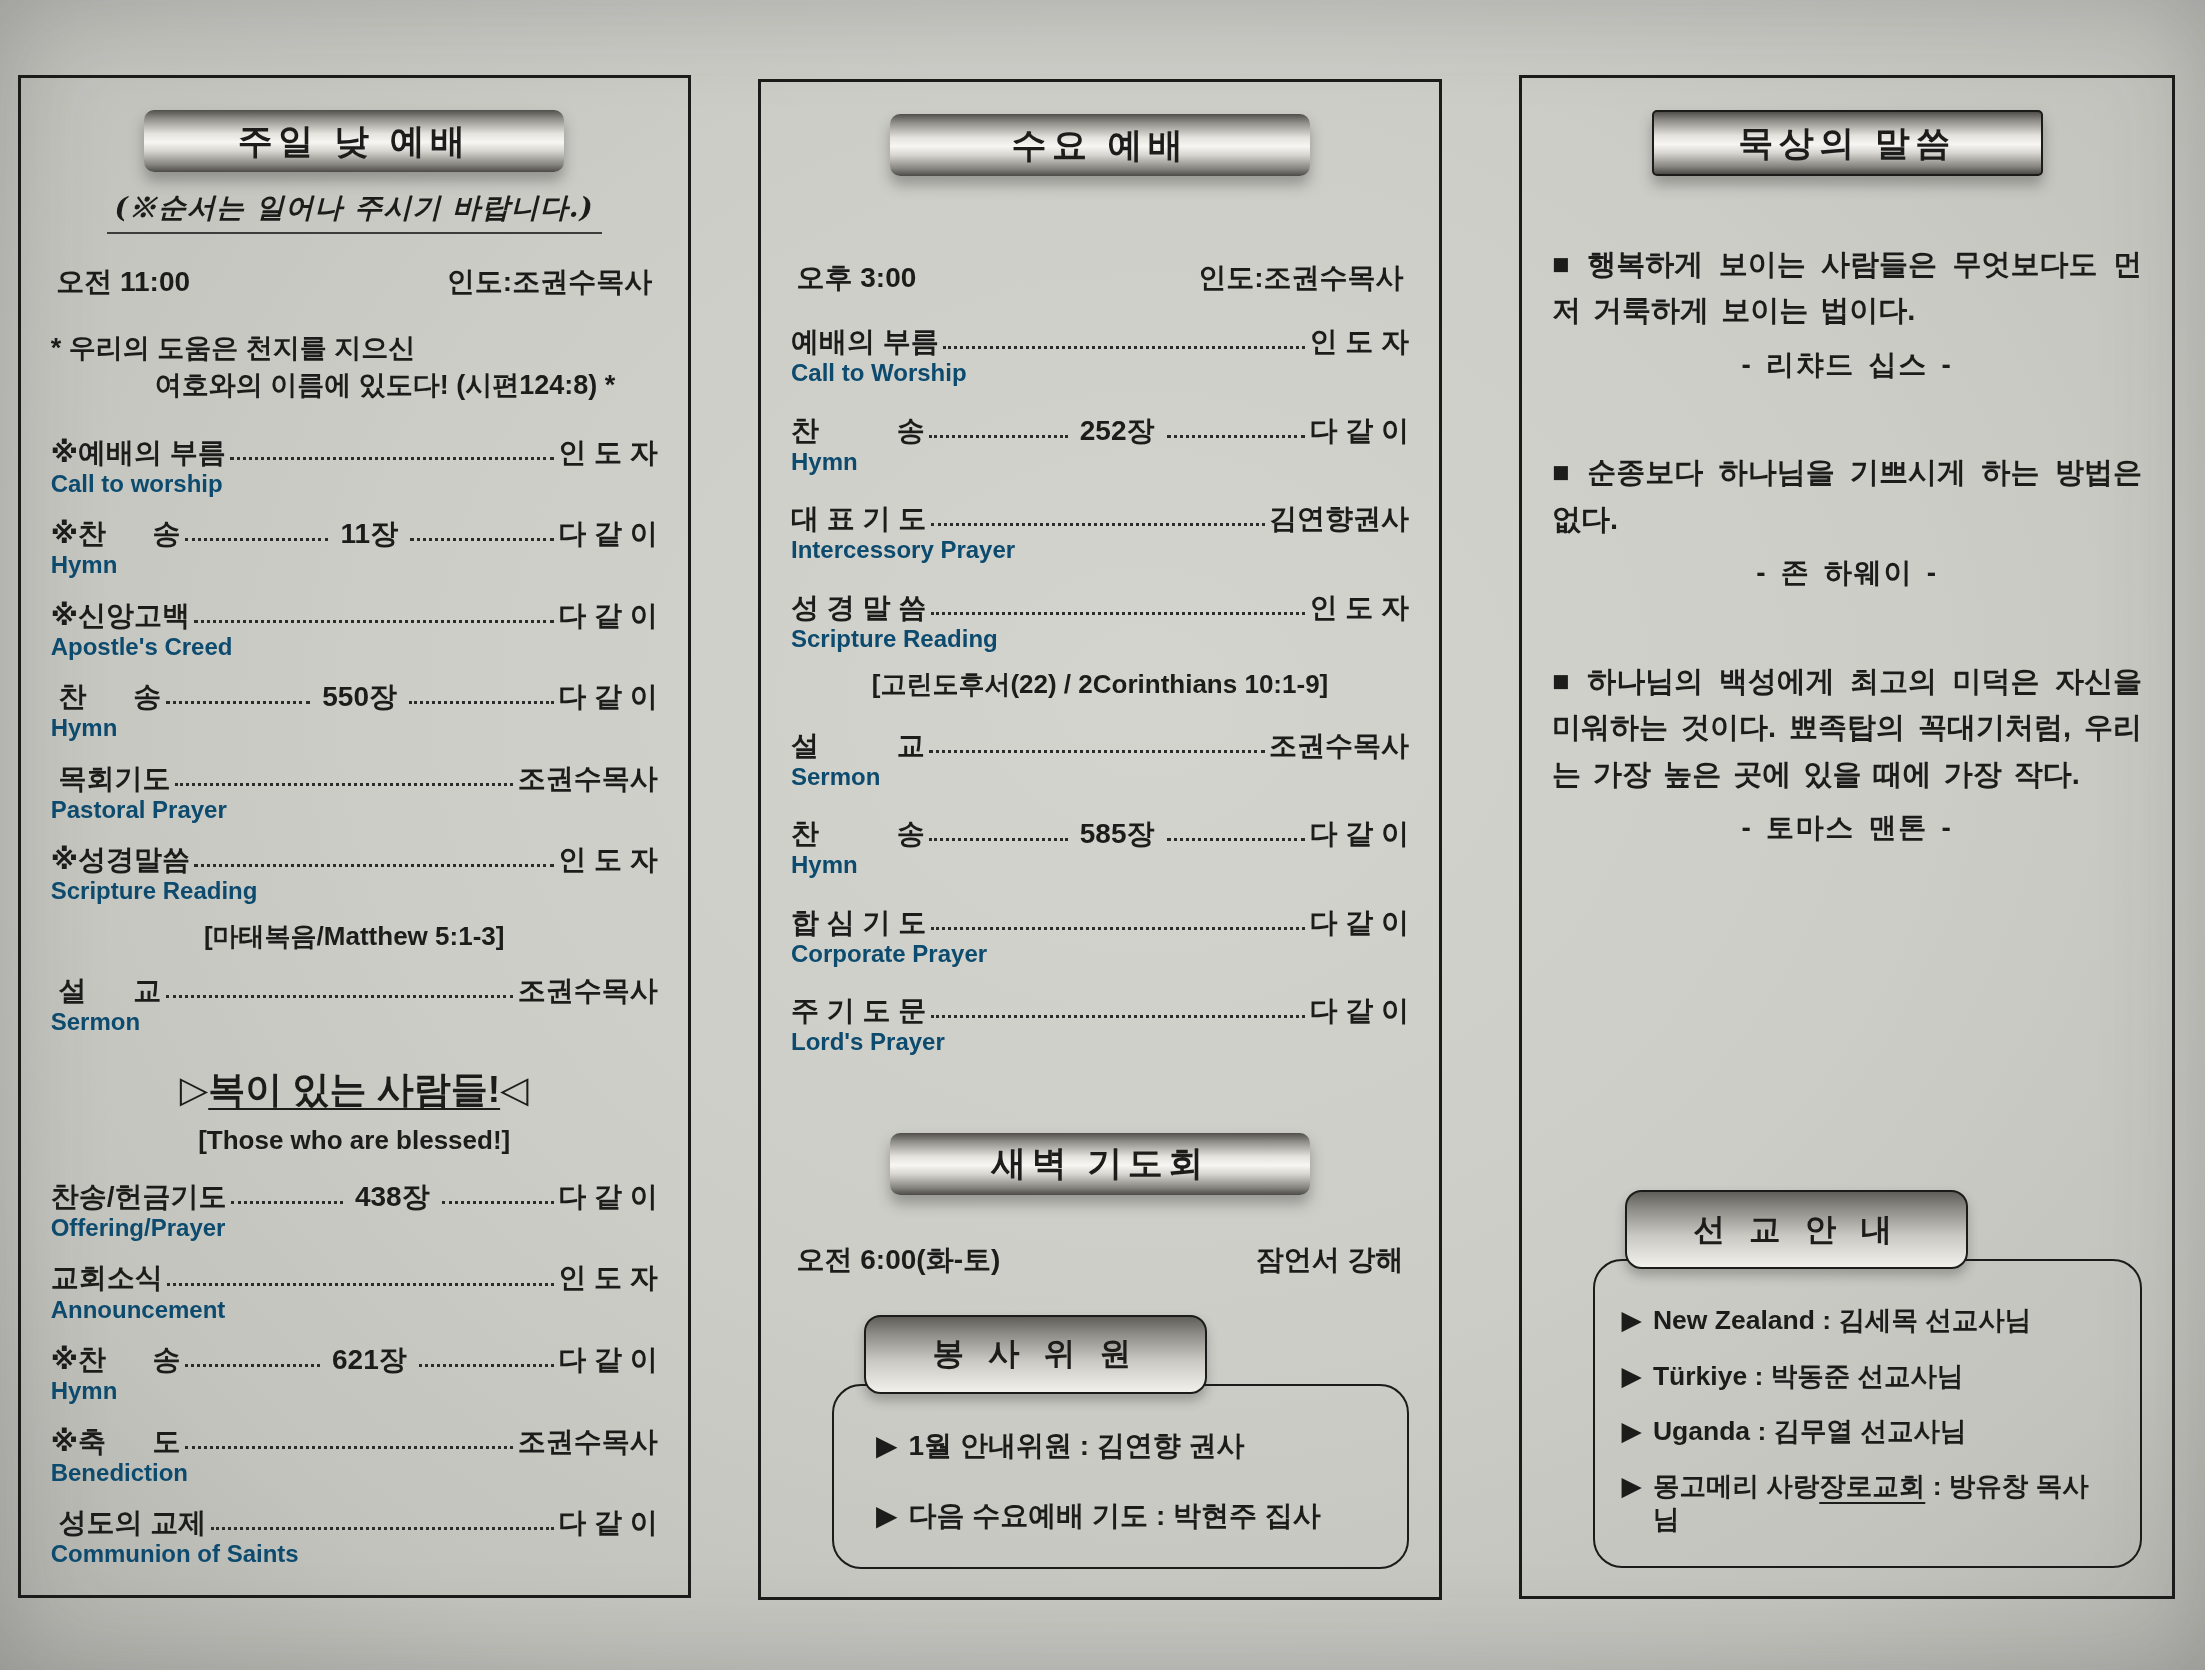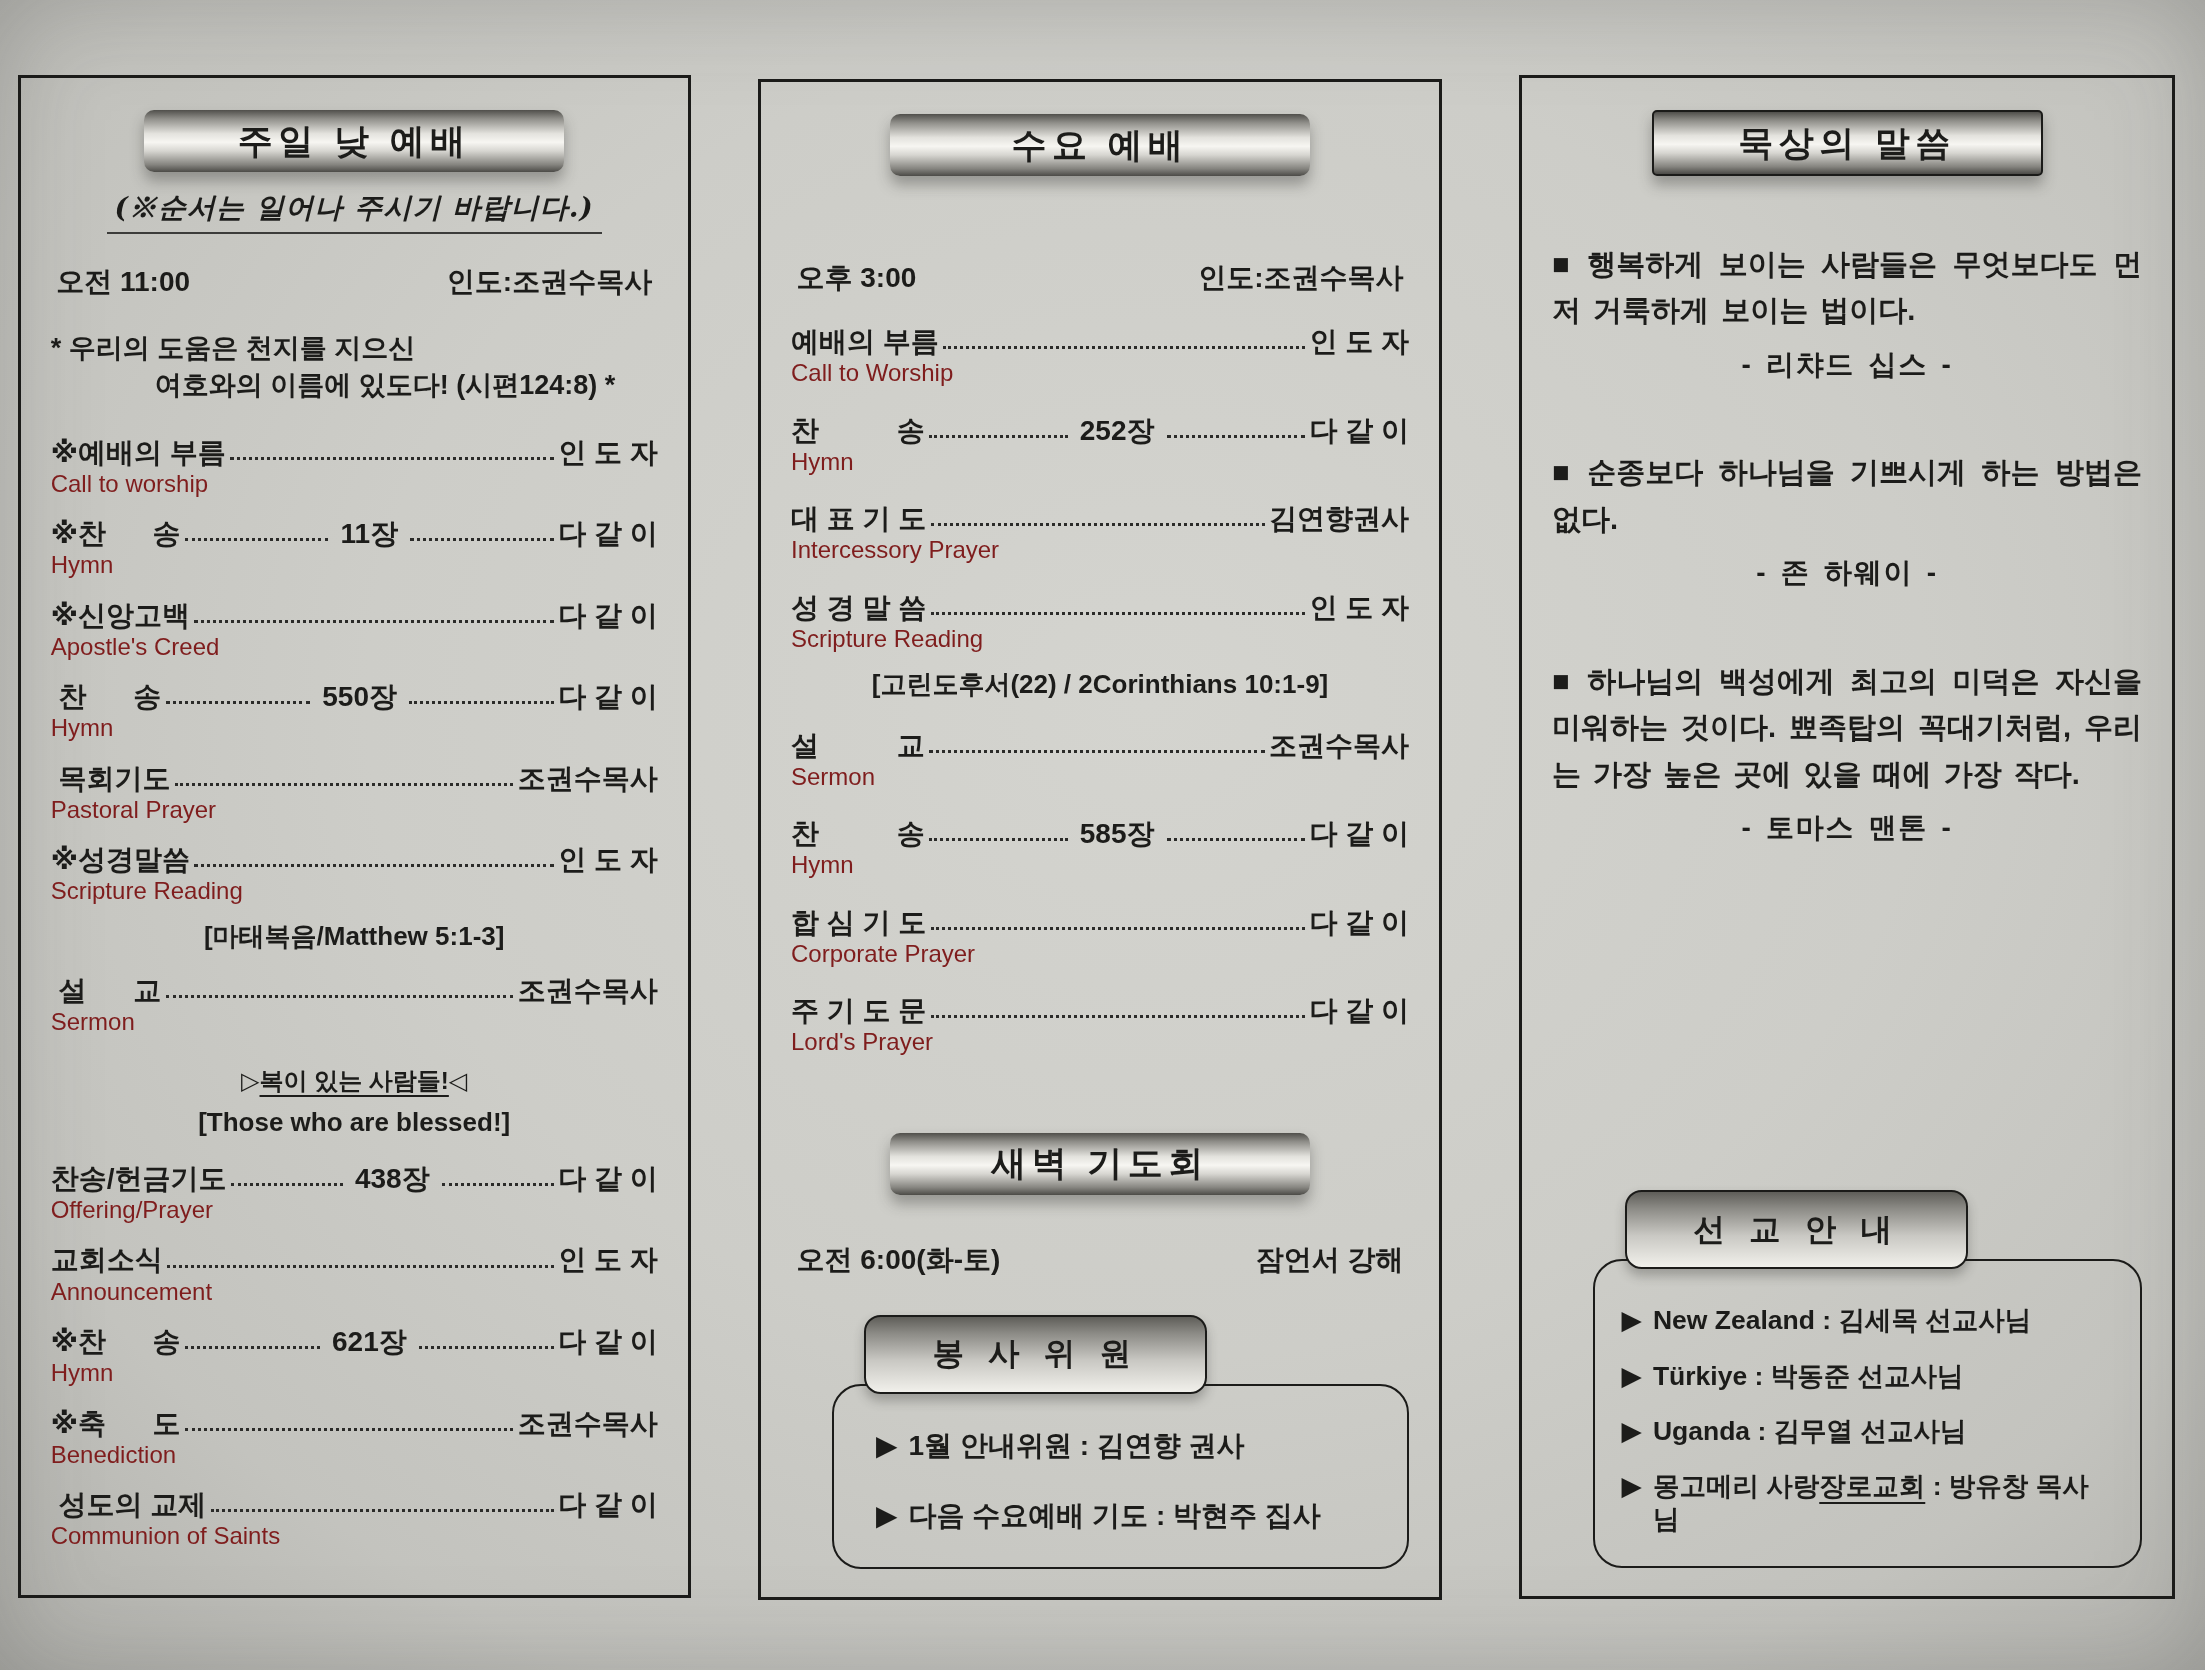--- a/index.html
+++ b/index.html
@@ -49,25 +49,25 @@
   }
   .verse{font-size:27px;font-weight:700;line-height:1.38;margin:0 0 32px;}
   .verse .l2{padding-left:104px;}
 
   .item{margin-bottom:21px;}
   #col-wednesday .item{margin-bottom:28px;}
   .row{display:flex;align-items:flex-end;font-size:28px;font-weight:700;line-height:1.12;}
   .lab,.rt,.num{white-space:pre;}
   .dots{flex:1 1 22px;border-bottom:3.3px dotted #2b2b29;margin:0 4.4px 8.3px;min-width:22px;}
   .num{padding:0 7.7px;}
-  .sub{font-size:24px;font-weight:400;line-height:1.1;margin-top:2.8px;color:#7f1d1d;}
+  .sub{font-size:24px;font-weight:700;line-height:1.1;margin-top:2.8px;color:#0c4a6e;}
   .center-note{text-align:center;font-size:26px;font-weight:700;margin:14.4px 0 3.3px;}
 
   .blessed{text-align:center;margin:7.7px 0 25.4px;}
-  .blessed .ko{font-size:24px;font-weight:700;}
+  .blessed .ko{font-size:37px;font-weight:700;}
   .blessed .ko .u{text-decoration:underline;text-decoration-thickness:2.2px;text-underline-offset:5.5px;}
   .blessed .en{font-size:26px;font-weight:700;margin-top:10px;}
 
   
   .pill.second{margin-top:49px;}
   .timerow.dawn{margin-top:46px;}
 
   
   .tabwrap{margin-top:auto;margin-bottom:28px;margin-left:41px;}
   .tab{

